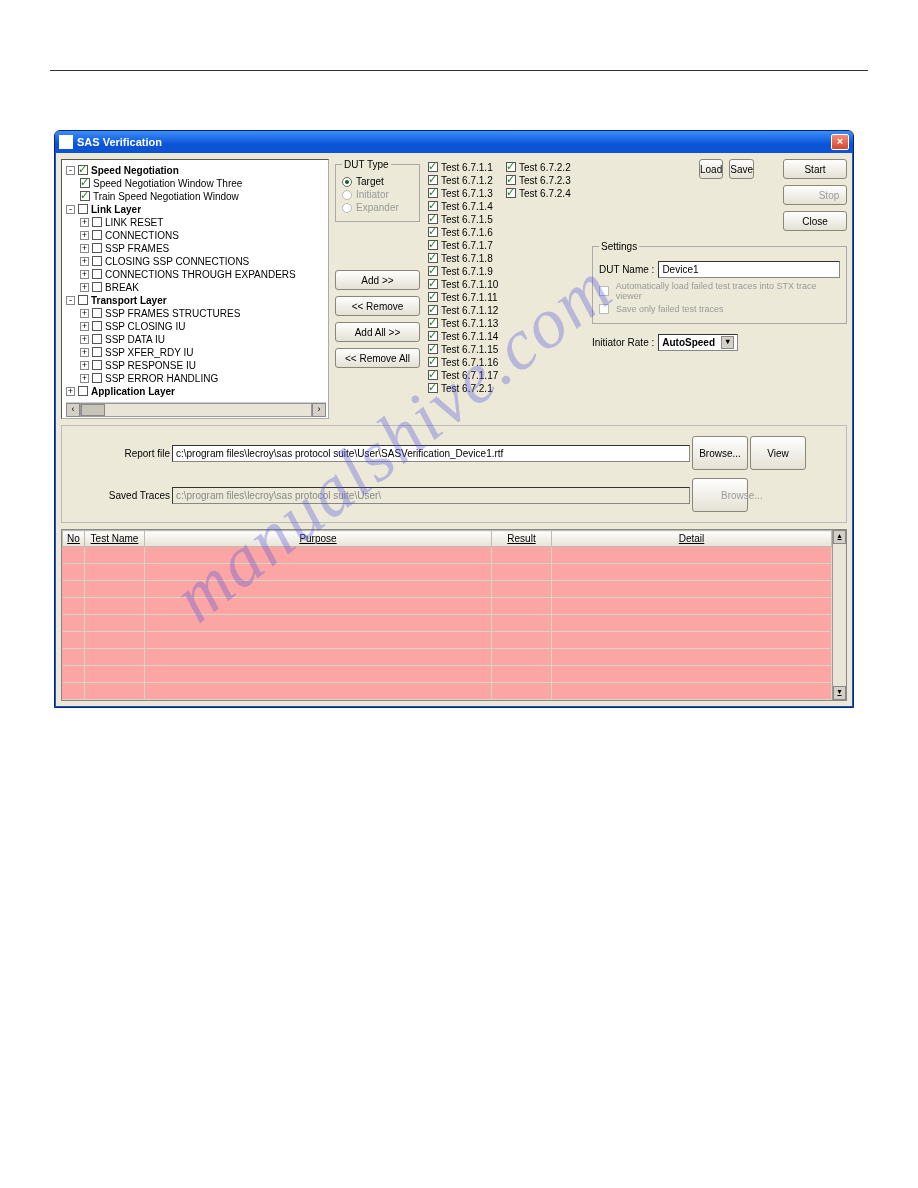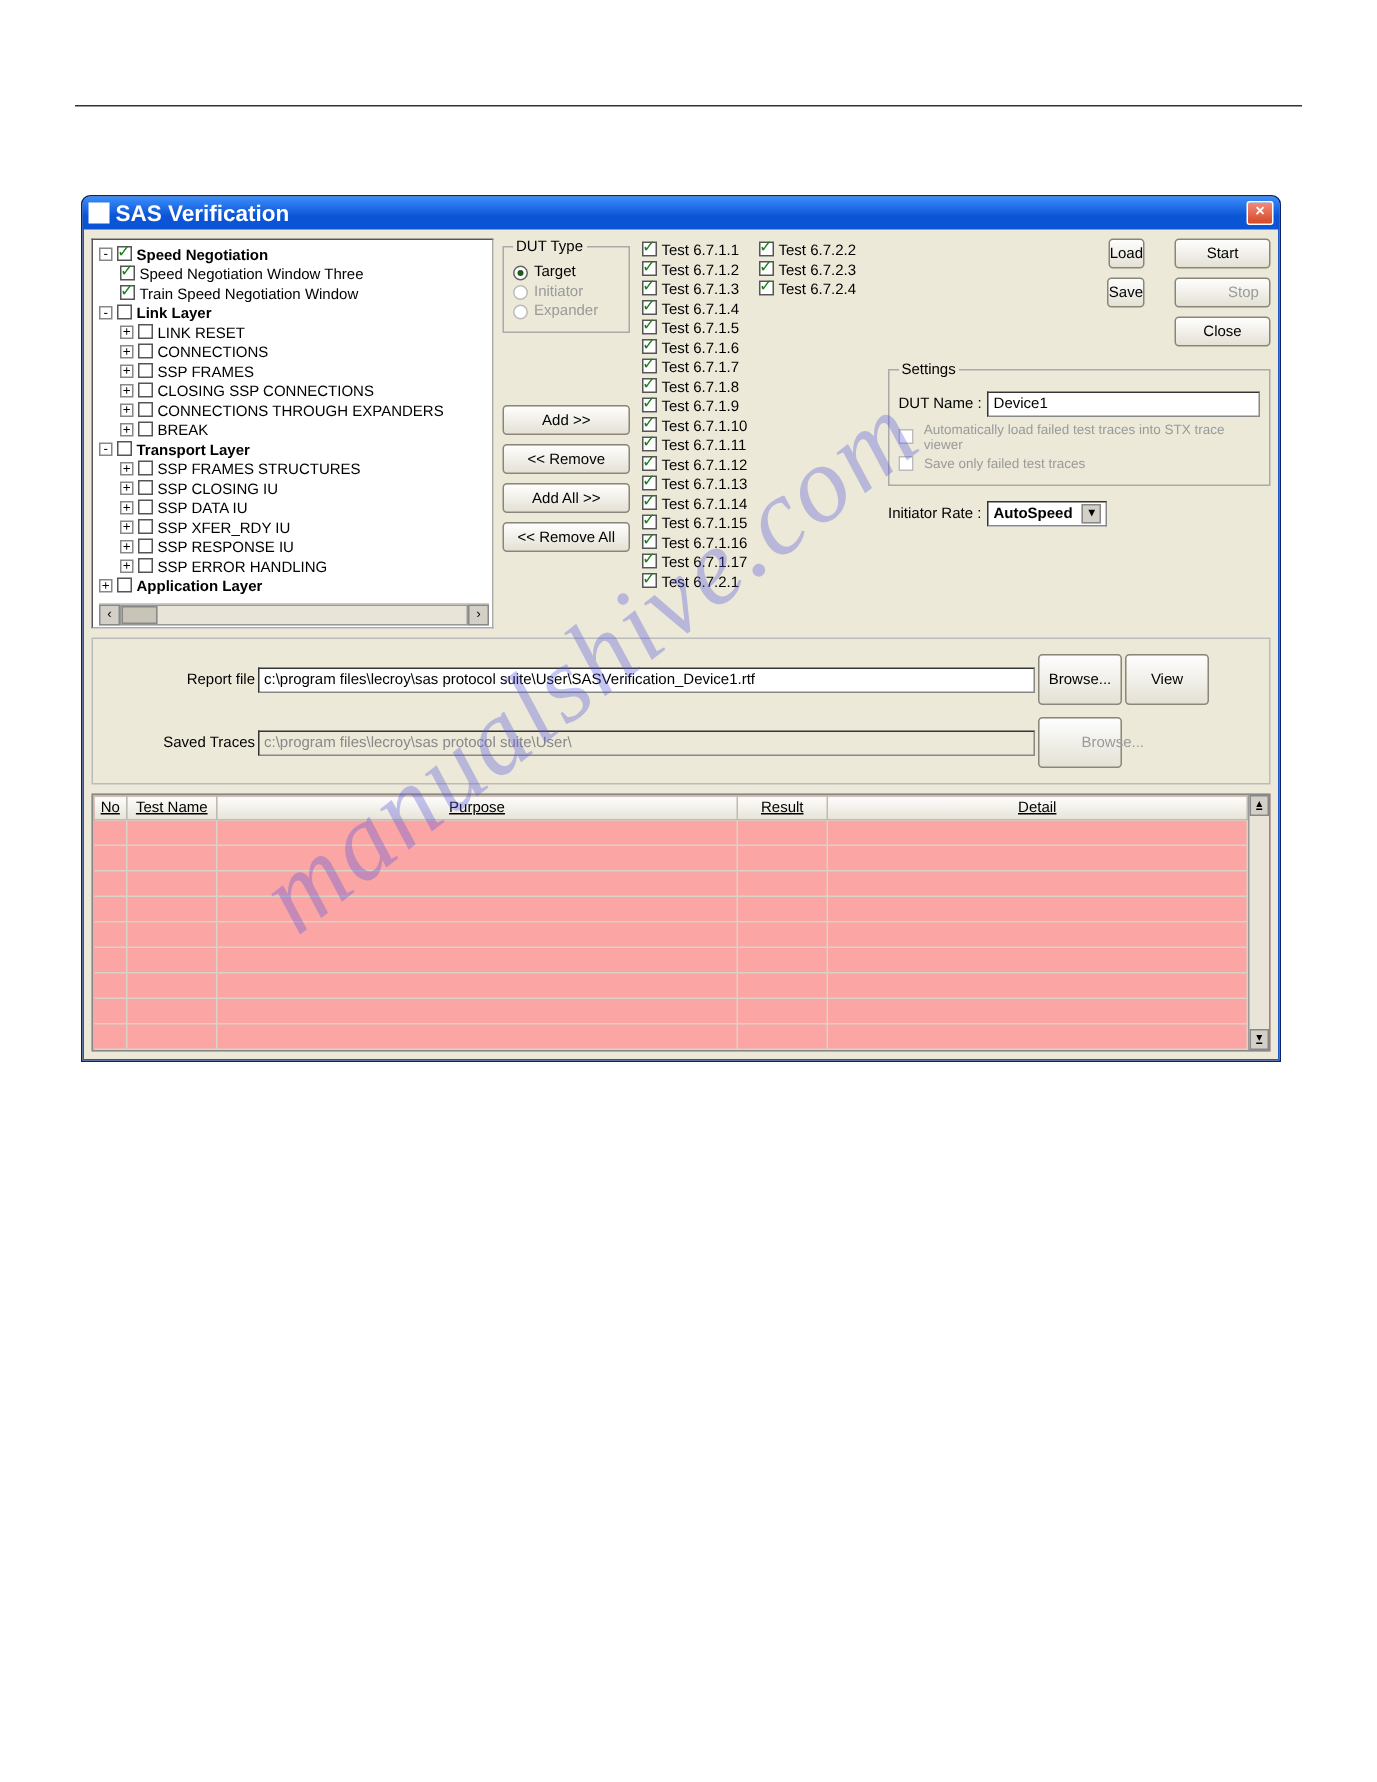--- a/index.html
+++ b/index.html
@@ -38,21 +38,21 @@
   }
   .titlebar-icon {
     width: 14px; height: 14px;
     background: #fff;
     margin-right: 4px;
     display: inline-block;
   }
   .titlebar-text {
     color: #fff;
     font-weight: bold;
-    font-size: 15px;
+    font-size: 11px;
     flex: 1;
   }
   .titlebar-close {
     width: 18px; height: 16px;
     background: linear-gradient(#f28b7a,#d44828);
     border: 1px solid #fff;
     border-radius: 2px;
     color: #fff;
     font-size: 11px;
     line-height: 12px;
@@ -163,21 +163,21 @@
 
   .right-col{
     flex:1;
     display:flex;
     flex-direction:column;
     gap:10px;
   }
   .right-top{
     display:flex; gap:20px; justify-content:flex-end;
   }
-  .btn-stack{display:flex;flex-direction:column;gap:6px;width:64px;align-items:flex-end;}
+  .btn-stack{display:flex;gap:6px;width:64px;}
   .btn-stack2{display:flex;flex-direction:column;gap:6px;width:64px;}
 
   fieldset.settings{
     border:1px solid #aaa;
     padding:6px;
     margin:0;
     font-size:10px;
   }
   fieldset.settings legend{font-size:10px;padding:0 2px;}
   .field-row{display:flex;align-items:center;gap:4px;margin:3px 0;}

